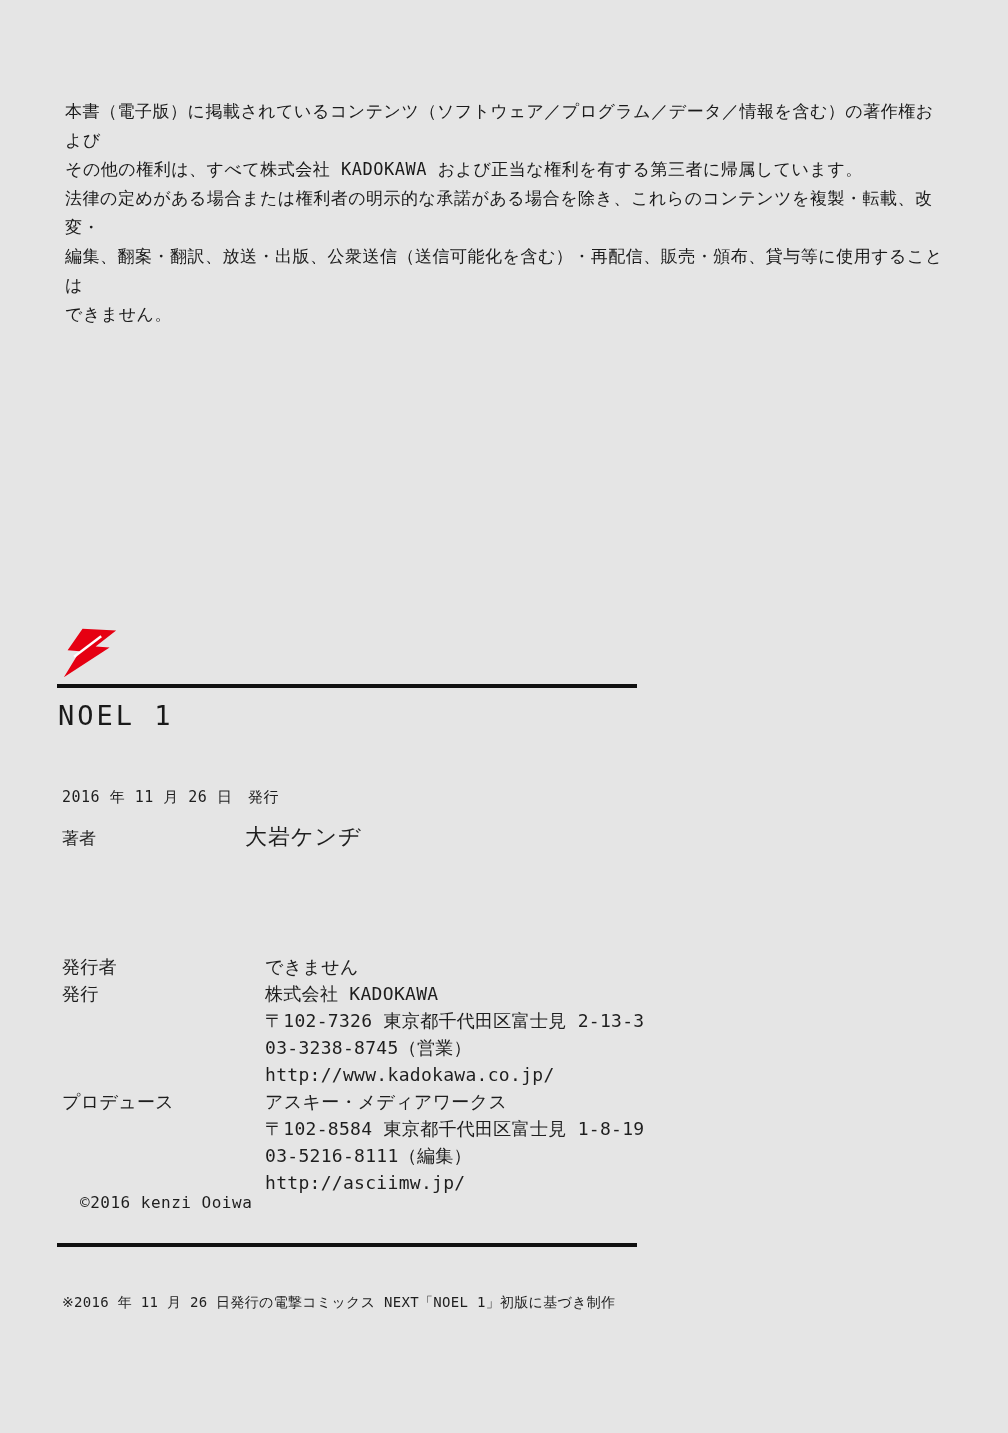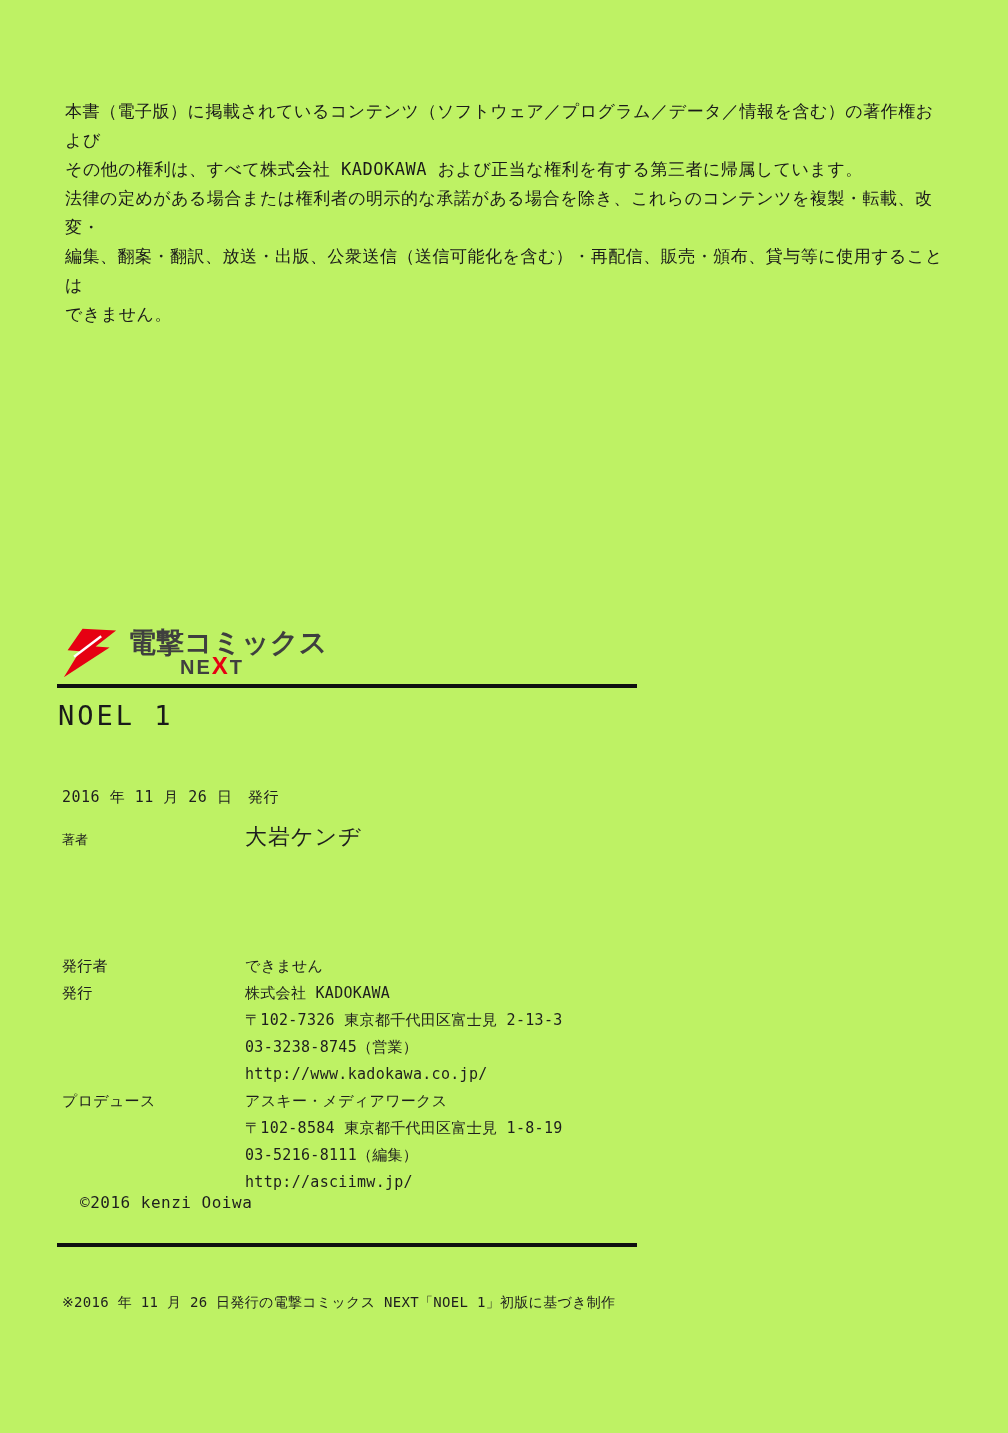--- a/index.html
+++ b/index.html
@@ -4,21 +4,21 @@
 <style>
   html, body {
     margin: 0;
     padding: 0;
     background: #ffffff;
   }
   .page {
     position: relative;
     width: 1008px;
     height: 1433px;
-    background: #bef264;
+    background: #e5e5e5;
     color: #1e1e1e;
     font-family: "DejaVu Sans Mono", "DejaVu Sans", "Liberation Sans", monospace, sans-serif;
     overflow: hidden;
   }
 
   
   .notice {
     position: absolute;
     left: 65px;
     top: 97px;
@@ -97,40 +97,41 @@
 
   .author-row {
     position: absolute;
     left: 62px;
     top: 822px;
     display: flex;
     align-items: baseline;
   }
   .author-row .label {
     width: 183px;
-    font-size: 13px;
+    font-size: 17px;
     flex: 0 0 auto;
   }
   .author-row .value {
     font-size: 22px;
     letter-spacing: 1px;
   }
 
   .colophon {
     position: absolute;
     left: 62px;
     top: 953px;
     width: 760px;
   }
   .colophon-row {
     display: flex;
     height: 27px;
     line-height: 27px;
-    font-size: 15px;
+    font-size: 18px;
     letter-spacing: 0.3px;
+    gap: 20px;
   }
   .colophon-row .col-label {
     width: 183px;
     flex: 0 0 auto;
   }
   .colophon-row .col-value {
     flex: 1 1 auto;
   }
 
   .copyright-line {
@@ -163,24 +164,20 @@
       <div>できません。</div>
     </div>
 
   <div class="logo-block">
     <span class="bolt">
       <svg viewBox="0 0 60 54" width="56" height="54" aria-hidden="true">
         <polygon points="22,1 58,3 36,20 51,21 2,53 19,25 6,24" fill="#e60012"></polygon>
         <line x1="42" y1="9" x2="13" y2="31" stroke="#ffffff" stroke-width="2.6"></line>
       </svg>
     </span>
-    <div class="logo-text">
-      <div class="logo-series">電撃コミックス</div>
-      <div class="logo-next"><span>NE</span><span class="red-x">X</span><span>T</span></div>
-    </div>
   </div>
 
   <div class="rule rule-top"></div>
 
   <div class="book-title">NOEL 1</div>
 
   <div class="issue-date">2016 年 11 月 26 日　発行</div>
 
   <div class="author-row">
     <div class="label">著者</div>

